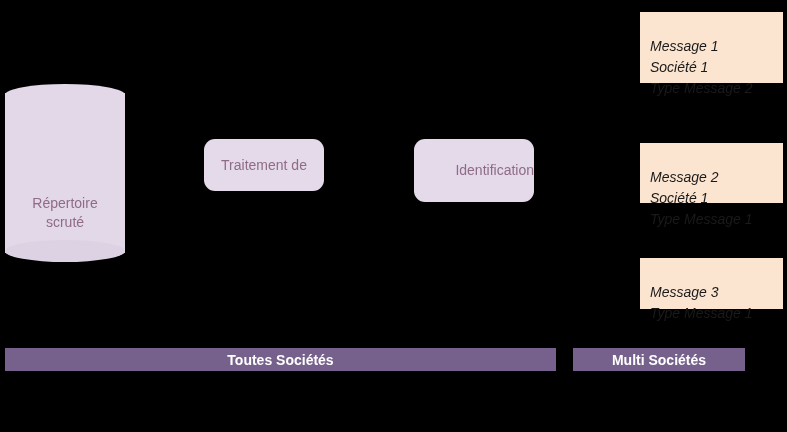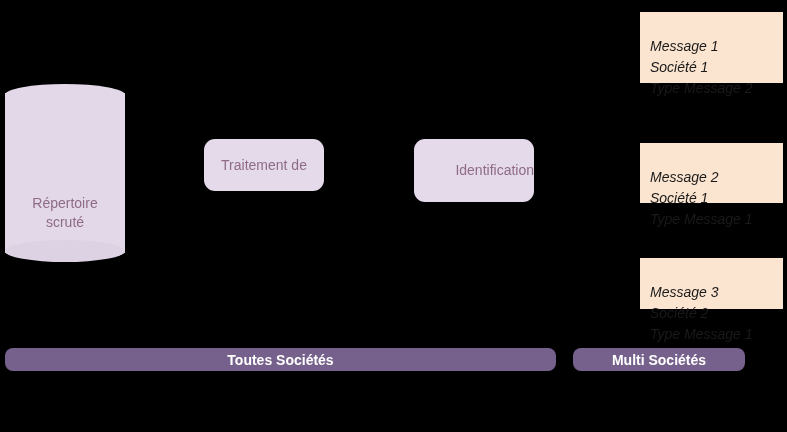--- a/index.html
+++ b/index.html
@@ -113,21 +113,21 @@
   #msg-2 { top: 143px; height: 60px; }
   #msg-3 { top: 258px; height: 51px; }
   .msg-line { white-space: nowrap; }
 
   
   .scope-bar {
     position: absolute;
     top: 348px;
     height: 23px;
     background: #76618c;
-    border-radius: 8px;
+    border-radius: 0;
     display: flex;
     align-items: center;
     justify-content: center;
     color: #ffffff;
     font-size: 14px;
     font-weight: bold;
   }
   #bar-toutes-societes {
     left: 5px;
     width: 551px;
@@ -173,21 +173,20 @@
   </div>
 
   <div class="msg" id="msg-2">
     <div class="msg-line">Message 2</div>
     <div class="msg-line">Société 1</div>
     <div class="msg-line">Type Message 1</div>
   </div>
 
   <div class="msg" id="msg-3">
     <div class="msg-line">Message 3</div>
-    <div class="msg-line">Société 2</div>
     <div class="msg-line">Type Message 1</div>
   </div>
 
   <div class="scope-bar" id="bar-toutes-societes">
     <span>Toutes Sociétés</span>
   </div>
 
   <div class="scope-bar" id="bar-multi-societes">
     <span>Multi Sociétés</span>
   </div>

